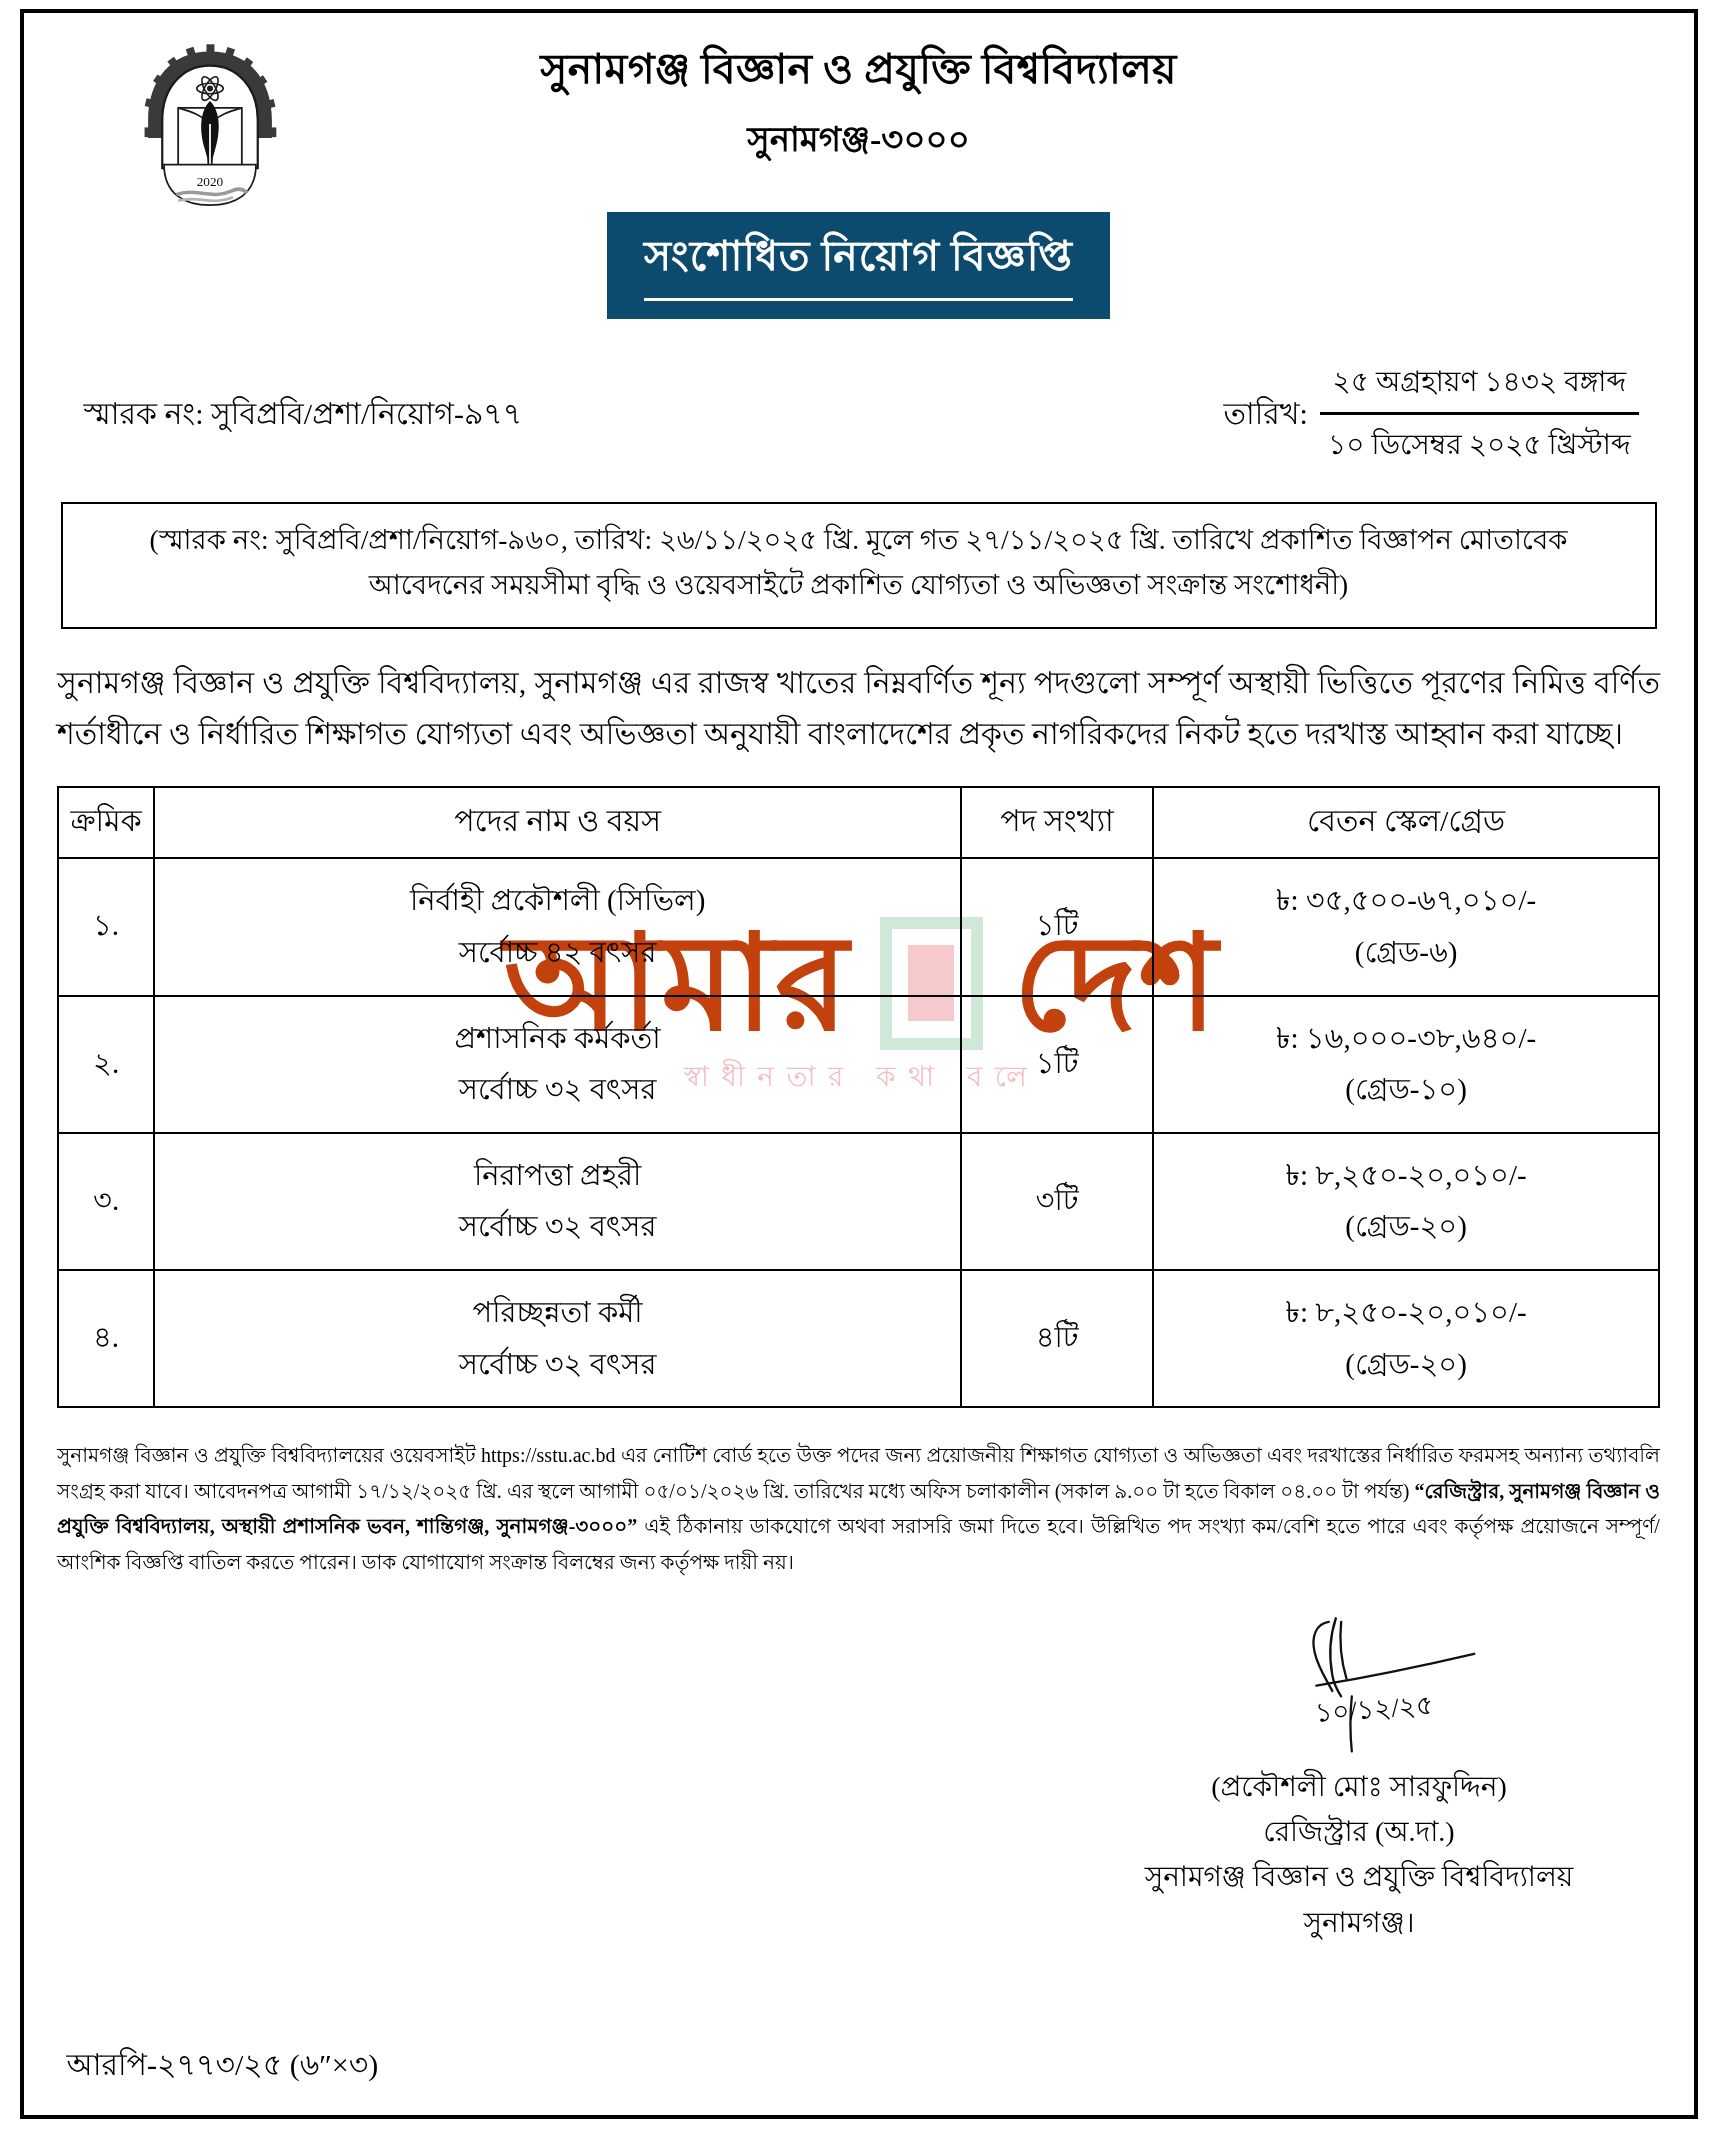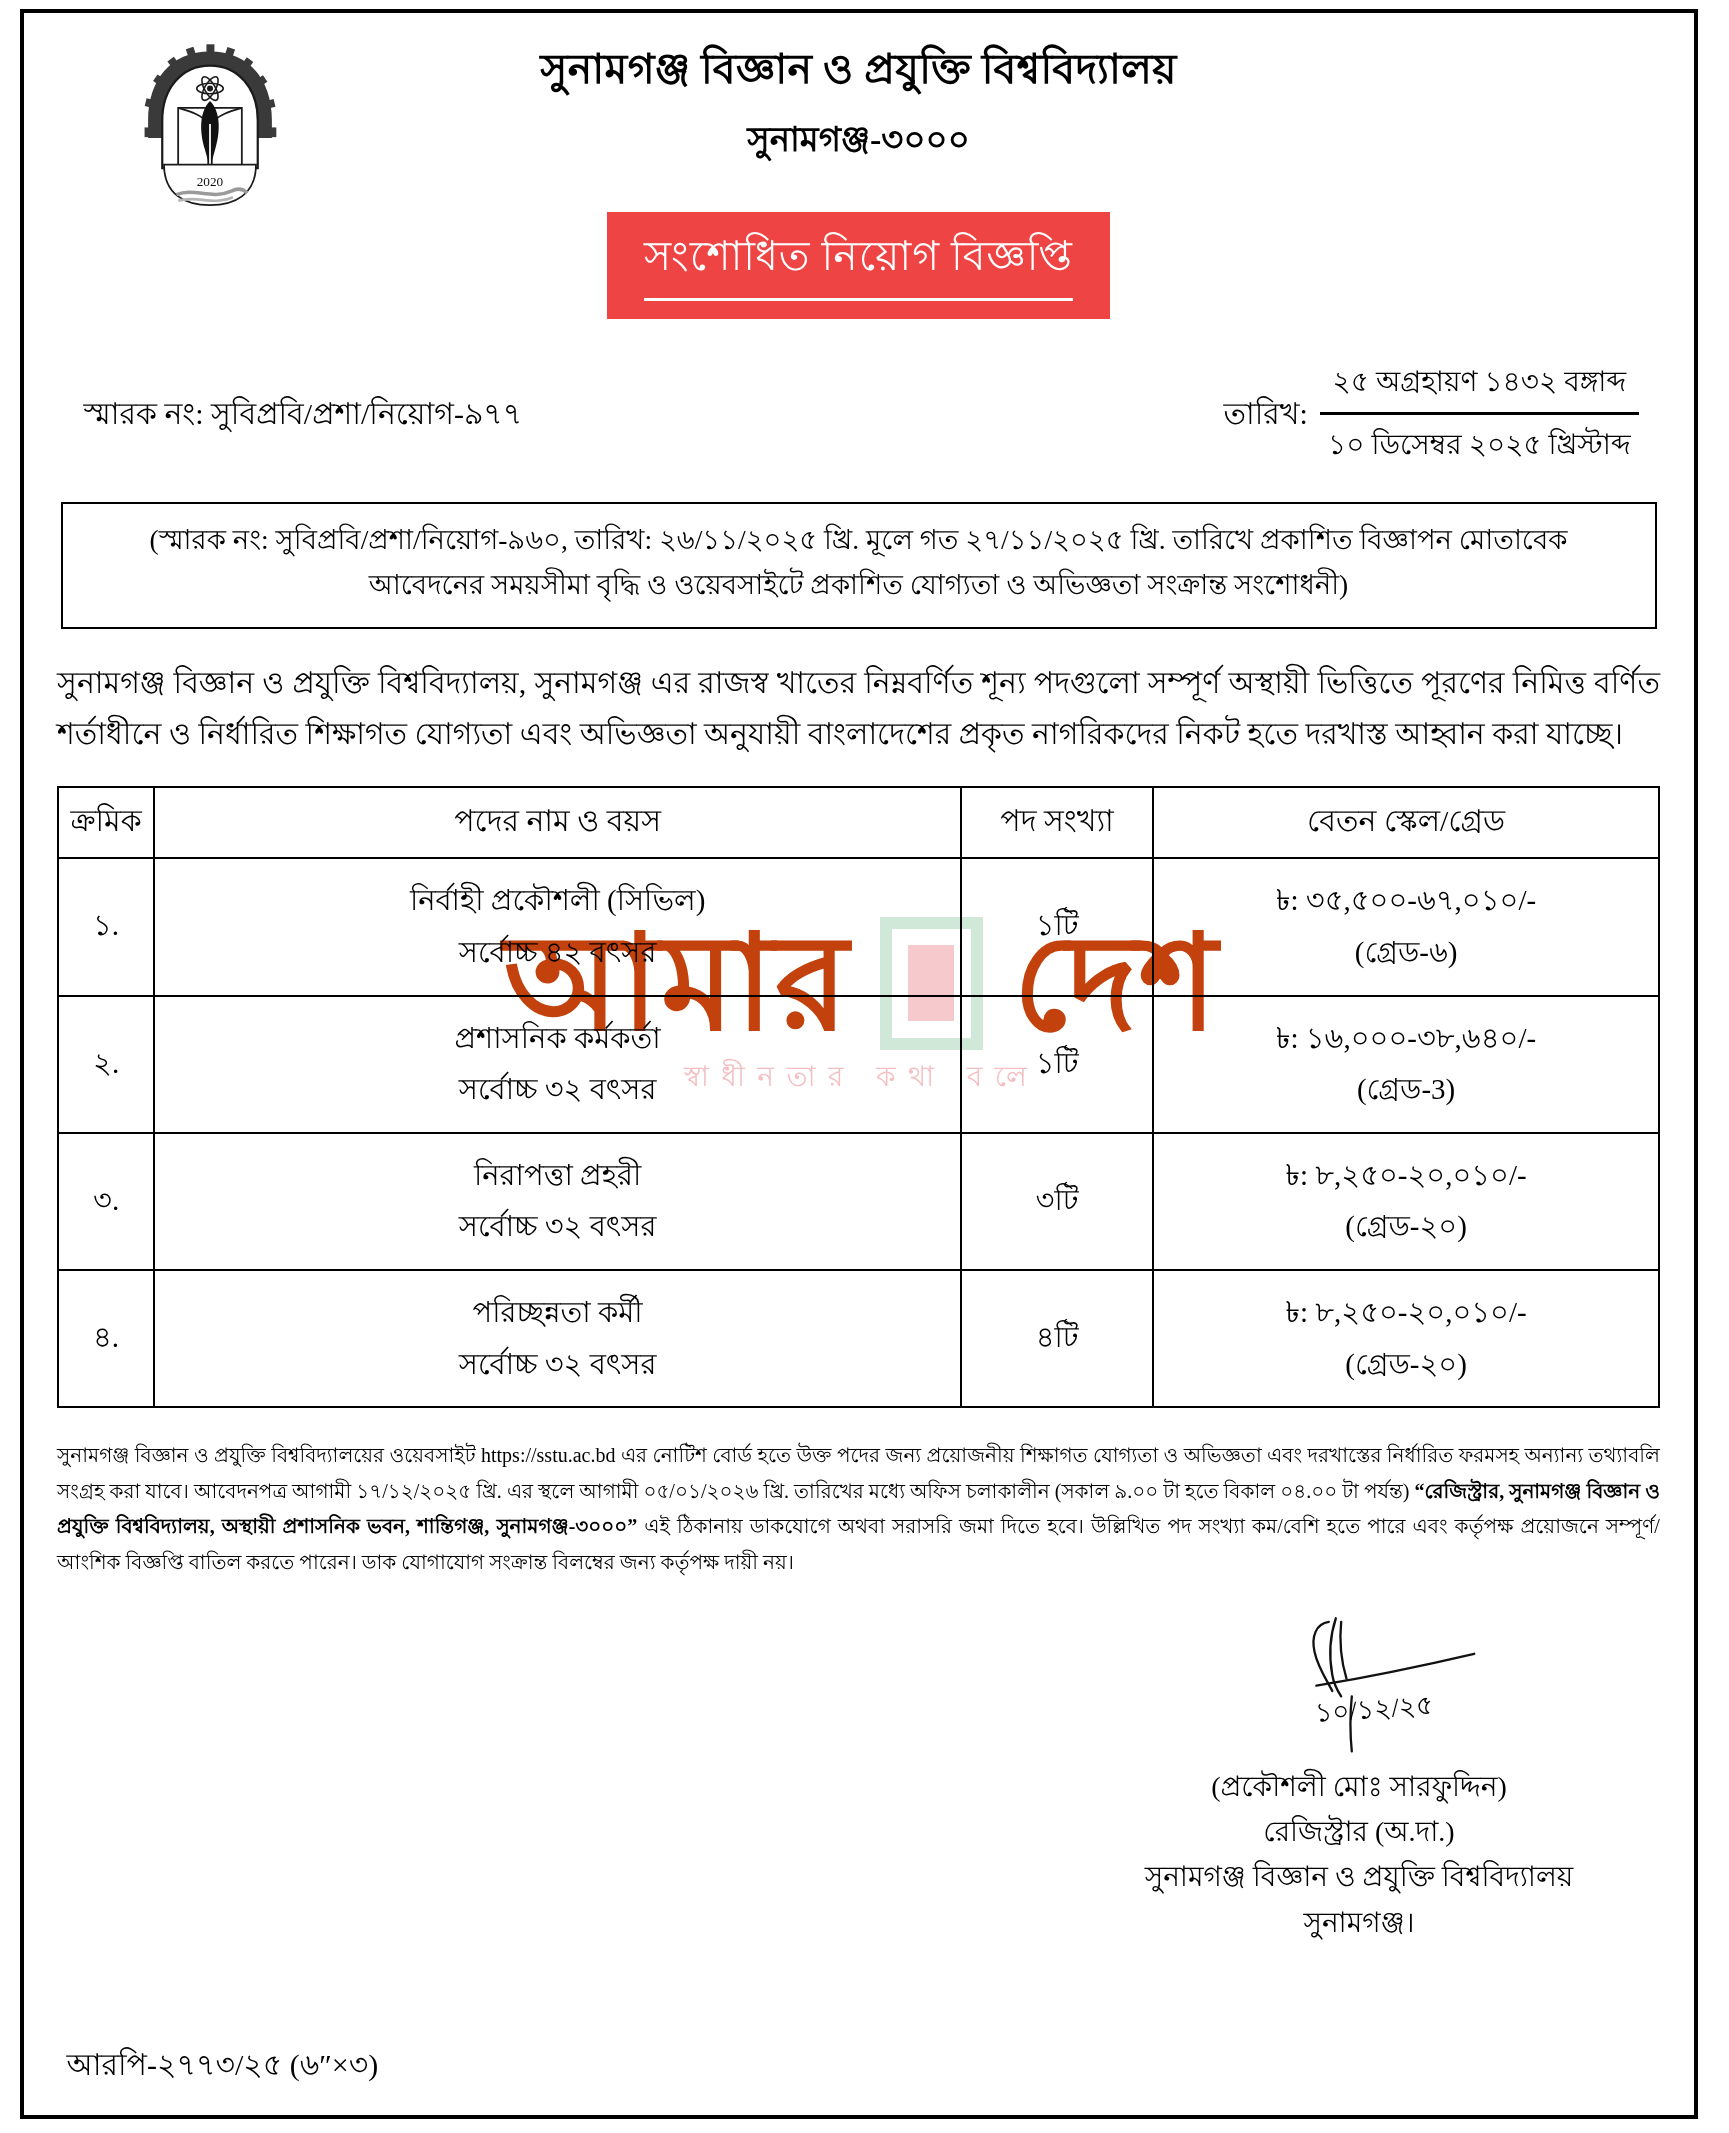--- a/index.html
+++ b/index.html
@@ -106,24 +106,24 @@
     margin-top: 19.5px;
   }
 
   
   .banner-wrap {
     display: flex;
     justify-content: center;
     margin-top: 8.9px;
   }
   .banner {
-    background: #ef4444;
+    background: #0c4a6e;
     color: #fff;
     font-size: 41px;
-    font-weight: 400;
+    font-weight: 700;
     padding: 12.4px 37px 17.7px 37px;
     letter-spacing: 0.9px;
   }
   .banner span {
     border-bottom: 3.5px solid #fff;
     padding-bottom: 5.3px;
     display: inline-block;
   }
 
   
@@ -384,21 +384,21 @@
         </tr>
         <tr>
           <td>২.</td>
           <td class="cell-line">
             <span>প্রশাসনিক কর্মকর্তা</span>
             <span class="l2">সর্বোচ্চ ৩২ বৎসর</span>
           </td>
           <td>১টি</td>
           <td class="cell-line">
             <span>৳: ১৬,০০০-৩৮,৬৪০/-</span>
-            <span class="l2">(গ্রেড-3)</span>
+            <span class="l2">(গ্রেড-১০)</span>
           </td>
         </tr>
         <tr>
           <td>৩.</td>
           <td class="cell-line">
             <span>নিরাপত্তা প্রহরী</span>
             <span class="l2">সর্বোচ্চ ৩২ বৎসর</span>
           </td>
           <td>৩টি</td>
           <td class="cell-line">

